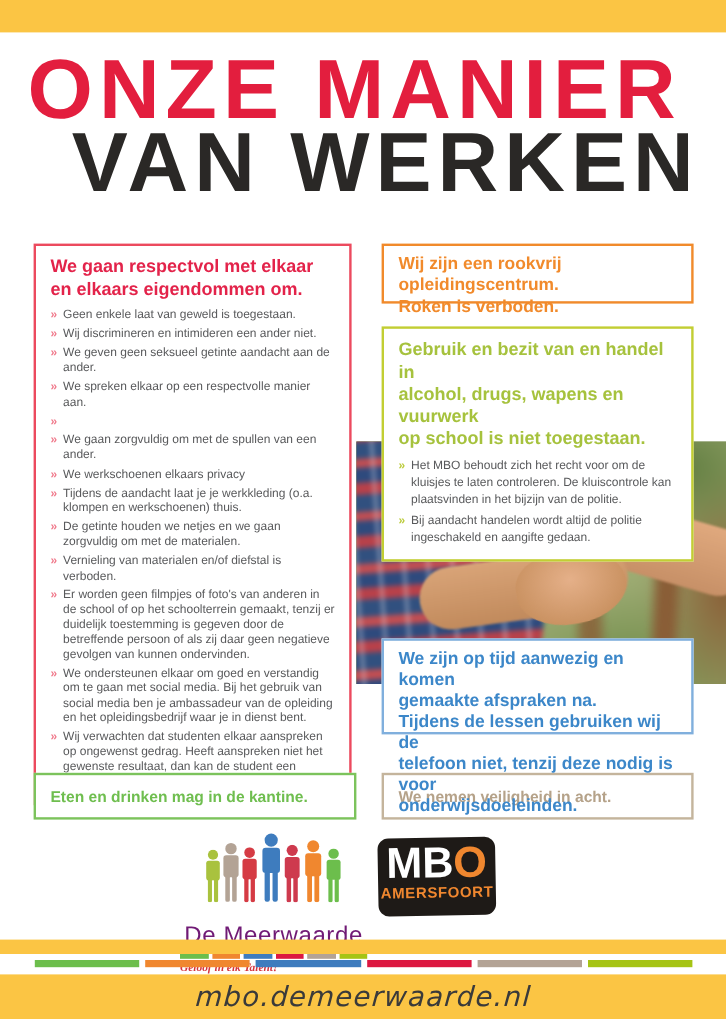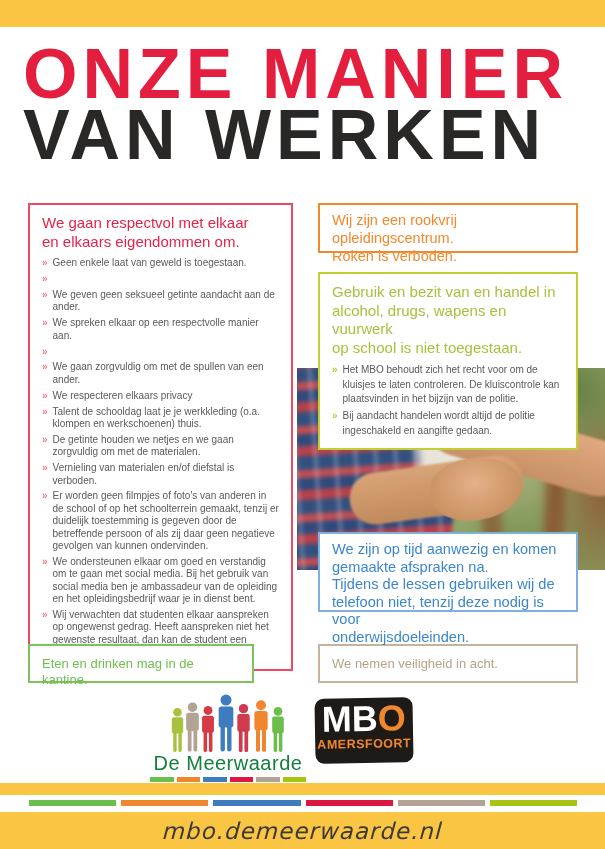--- a/index.html
+++ b/index.html
@@ -5,25 +5,25 @@
   html,body{margin:0;padding:0;background:#ffffff;}
   .page{position:relative;width:605px;height:849px;overflow:hidden;background:#fff;
         font-family:"Liberation Sans",sans-serif;}
   [data-name]{box-sizing:border-box;}
 
   
   .top-bar{position:absolute;left:0;top:0;width:605px;height:27px;background:#FBC544;}
   .title{position:absolute;left:23px;top:44px;width:560px;font-weight:bold;
          letter-spacing:5px;font-size:70px;line-height:61px;white-space:nowrap;}
   .title .l1{color:#E31E3E;}
-  .title .l2{color:#2A2826;}
+  .title .l2{color:#2A2826;text-align:right;}
 
   
   .rulebox{position:absolute;background:#fff;border:2px solid;}
-  .box-heading{font-weight:normal;font-size:15px;line-height:1.24;white-space:pre-line;margin:0;}
+  .box-heading{font-weight:bold;font-size:15px;line-height:1.24;white-space:pre-line;margin:0;}
   .bullets{list-style:none;margin:6px 0 0 0;padding:0;}
   .bullets li{display:flex;gap:5px;font-size:10px;line-height:1.24;color:#58595B;margin-top:3.5px;}
   .bullets .mk{font-weight:bold;flex:0 0 auto;}
 
   .respect-box{left:28px;top:203px;width:265px;min-height:420px;border-color:#EC4A5E;
                padding:9px 12px 10px 12px;}
   .respect-box .box-heading{color:#E3234A;}
   .respect-box .mk{color:#F0798B;}
 
   .smoking-box{left:318px;top:203px;width:260px;height:50px;border-color:#F18A2B;
@@ -33,21 +33,21 @@
   .alcohol-box{left:318px;top:272px;width:260px;min-height:138px;border-color:#C2CE33;
                padding:9px 12px 10px 12px;z-index:3;}
   .alcohol-box .box-heading{color:#A6C23D;}
   .alcohol-box .bullets li{line-height:1.42;}
   .alcohol-box .mk{color:#BBCB3A;}
 
   .time-box{left:318px;top:532px;width:260px;height:80px;border-color:#80AFDD;
             padding:7px 12px;z-index:3;}
   .time-box .box-heading{color:#3C87C9;font-size:14.6px;line-height:1.2;}
 
-  .canteen-box{left:28px;top:644px;width:226px;height:39px;border-color:#7CC35C;
+  .canteen-box{left:28px;top:644px;width:269px;height:39px;border-color:#7CC35C;
                padding:10px 12px;}
   .canteen-box .box-heading{color:#6FBE4F;font-size:13px;}
 
   .safety-box{left:318px;top:644px;width:260px;height:39px;border-color:#C4B49C;
               padding:10px 12px;}
   .safety-box .box-heading{color:#B5A289;font-size:13px;}
 
   
   .photo{position:absolute;left:297px;top:368px;width:308px;height:202px;overflow:hidden;
          background:#8a9a6a;z-index:1;}
@@ -71,21 +71,21 @@
      background:linear-gradient(#d9a478,#c18a5c);filter:blur(1px);transform:rotate(-8deg);}
   .ph-arm-right{position:absolute;right:-25px;top:52px;width:205px;height:56px;border-radius:28px;
      background:linear-gradient(#e0a97e,#c79067);filter:blur(1px);transform:rotate(16deg);}
   .ph-hands{position:absolute;left:133px;top:90px;width:92px;height:62px;
      border-radius:45% 55% 50% 50%;transform:rotate(-10deg);filter:blur(.5px);
      background:radial-gradient(ellipse at 50% 40%, #e5b089 0%, #c8905f 78%);}
 
   
   .mw-logo{position:absolute;left:150px;top:694px;width:156px;text-align:center;}
   .mw-figures{display:block;margin:0 auto;}
-  .mw-name{color:#15803d;font-size:20px;line-height:20px;letter-spacing:.5px;margin-top:1px;}
+  .mw-name{color:#701a75;font-size:20px;line-height:20px;letter-spacing:.5px;margin-top:18px;}
   .mw-bar{display:flex;gap:3px;height:5px;margin-top:4px;}
   .mw-bar div{flex:1;}
   .mw-tagline{color:#D5333F;font-size:9.5px;font-style:italic;
               font-family:"Liberation Serif",serif;text-align:left;margin-top:3px;font-weight:bold;}
   .mbo-logo{position:absolute;left:315px;top:698px;width:98px;height:65px;background:#1E1A17;
             border-radius:9px;transform:rotate(-1deg);text-align:center;padding-top:2px;}
   .mbo-word{font-size:36px;line-height:38px;font-weight:bold;color:#fff;letter-spacing:0;}
   .mbo-word .o{color:#F0872F;}
   .mbo-city{color:#F0872F;font-size:12.5px;font-weight:bold;letter-spacing:.5px;line-height:13px;}
 
@@ -113,43 +113,44 @@
   <div class="rulebox respect-box" data-name="respect-rules-box">
     <p class="box-heading" data-name="respect-heading">We gaan respectvol met elkaar
 en elkaars eigendommen om.</p>
     <ul class="bullets" data-name="respect-rules-list">
         <li data-name="rule-item">
         <span class="mk" data-name="chevron-bullet-icon">»</span>
         <span data-name="rule-text">Geen enkele laat van geweld is toegestaan.</span>
       </li>
         <li data-name="rule-item">
         <span class="mk" data-name="chevron-bullet-icon">»</span>
+        <span data-name="rule-text">Wij discrimineren en intimideren een ander niet.</span>
       </li>
         <li data-name="rule-item">
         <span class="mk" data-name="chevron-bullet-icon">»</span>
         <span data-name="rule-text">We geven geen seksueel getinte aandacht aan de ander.</span>
       </li>
         <li data-name="rule-item">
         <span class="mk" data-name="chevron-bullet-icon">»</span>
         <span data-name="rule-text">We spreken elkaar op een respectvolle manier aan.</span>
       </li>
         <li data-name="rule-item">
         <span class="mk" data-name="chevron-bullet-icon">»</span>
       </li>
         <li data-name="rule-item">
         <span class="mk" data-name="chevron-bullet-icon">»</span>
         <span data-name="rule-text">We gaan zorgvuldig om met de spullen van een ander.</span>
       </li>
         <li data-name="rule-item">
         <span class="mk" data-name="chevron-bullet-icon">»</span>
-        <span data-name="rule-text">We respecteren elkaars privacy</span>
-      </li>
-        <li data-name="rule-item">
-        <span class="mk" data-name="chevron-bullet-icon">»</span>
-        <span data-name="rule-text">Talent de schooldag laat je je werkkleding (o.a. klompen en werkschoenen) thuis.</span>
+        <span data-name="rule-text">We werkschoenen elkaars privacy</span>
+      </li>
+        <li data-name="rule-item">
+        <span class="mk" data-name="chevron-bullet-icon">»</span>
+        <span data-name="rule-text">Tijdens de aandacht laat je je werkkleding (o.a. klompen en werkschoenen) thuis.</span>
       </li>
         <li data-name="rule-item">
         <span class="mk" data-name="chevron-bullet-icon">»</span>
         <span data-name="rule-text">De getinte houden we netjes en we gaan zorgvuldig om met de materialen.</span>
       </li>
         <li data-name="rule-item">
         <span class="mk" data-name="chevron-bullet-icon">»</span>
         <span data-name="rule-text">Vernieling van materialen en/of diefstal is verboden.</span>
       </li>
         <li data-name="rule-item">

